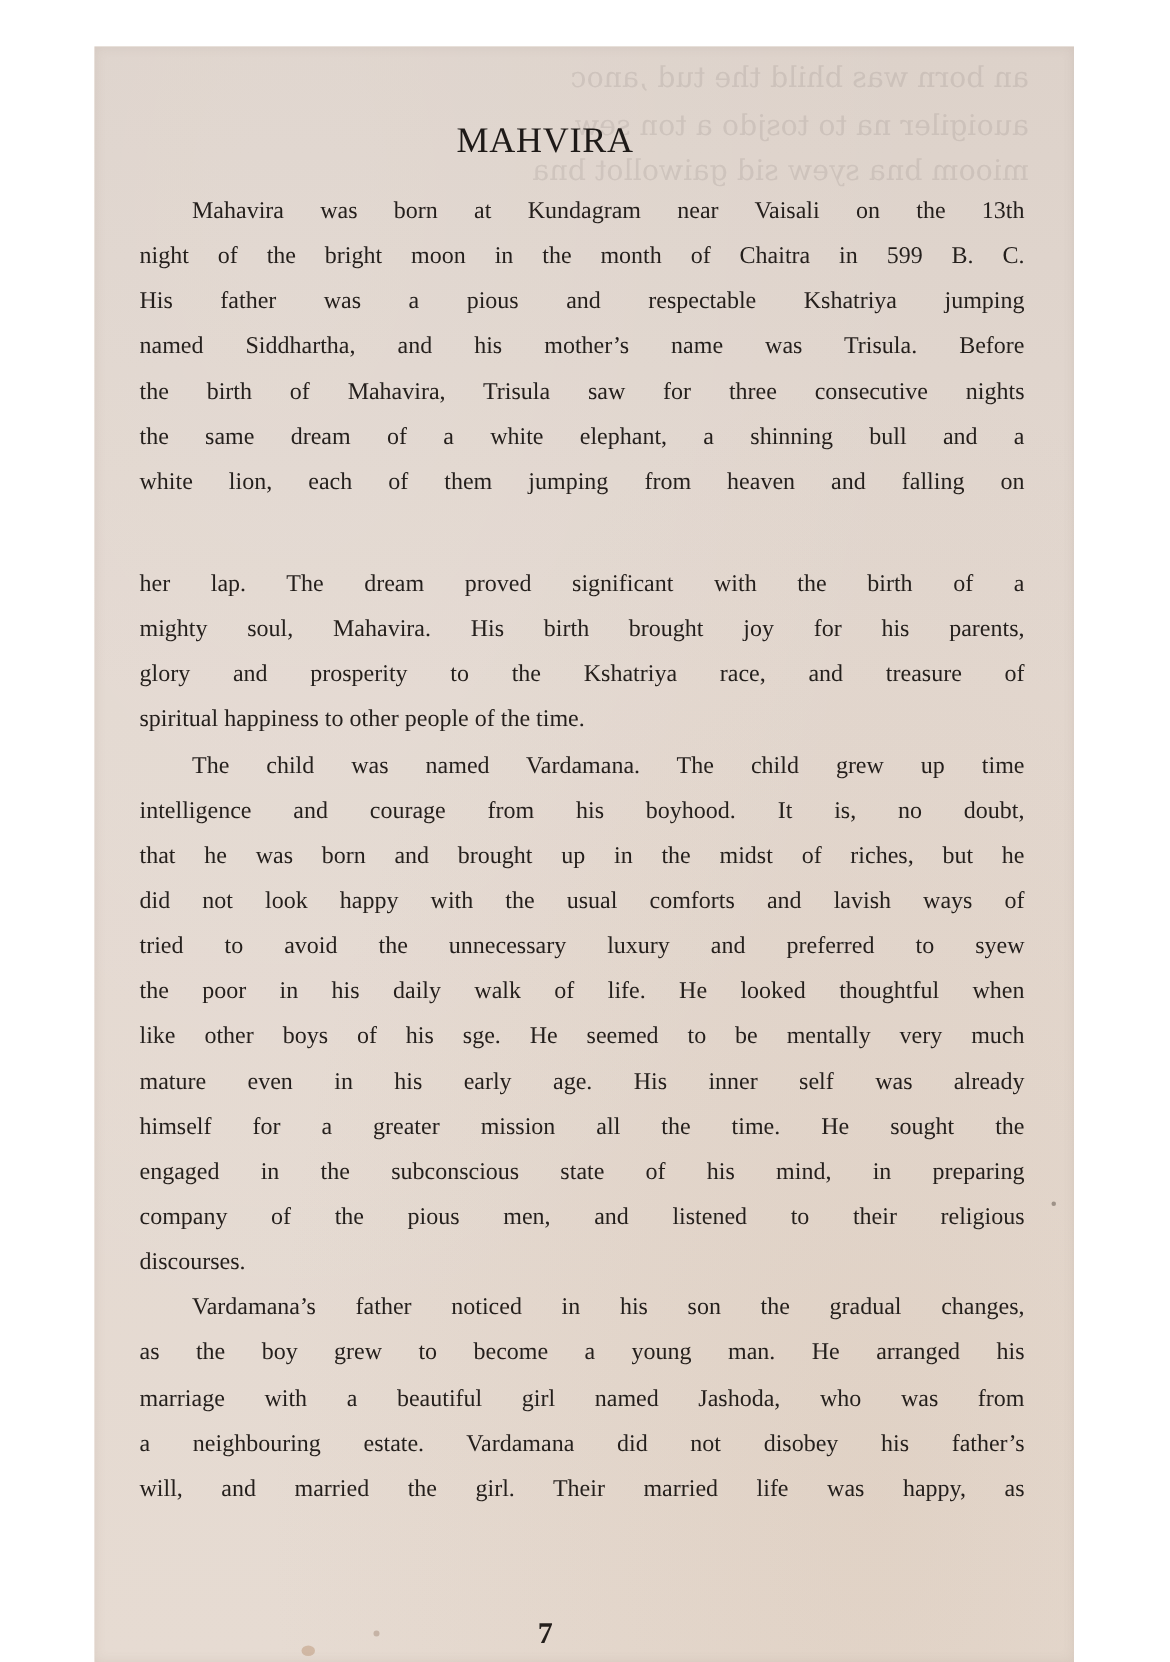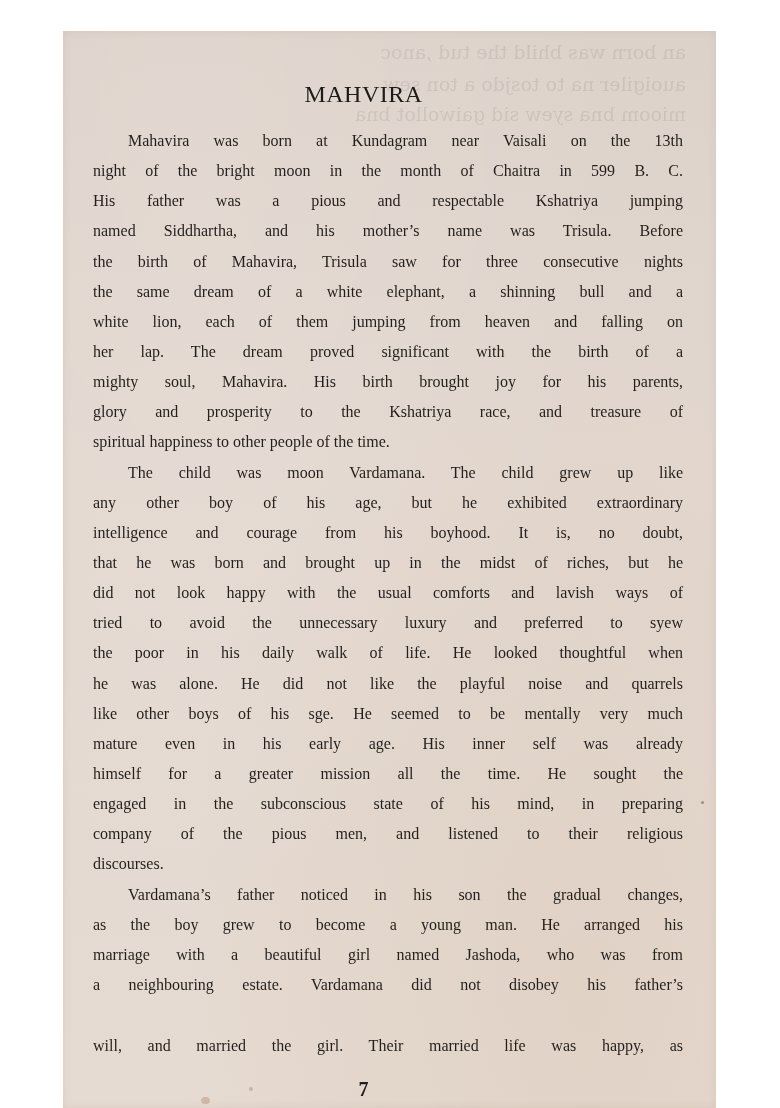--- a/index.html
+++ b/index.html
@@ -103,47 +103,45 @@
 
   <div class="body-text">
     <div>
       <div class="line indent" style="white-space: normal;">Mahavira was born at Kundagram near Vaisali on the 13th</div>
       <div class="line" style="white-space: normal;">night of the bright moon in the month of Chaitra in 599 B. C.</div>
       <div class="line" style="white-space: normal;">His father was a pious and respectable Kshatriya jumping</div>
       <div class="line" style="white-space: normal;">named Siddhartha, and his mother’s name was Trisula. Before</div>
       <div class="line" style="white-space: normal;">the birth of Mahavira, Trisula saw for three consecutive nights</div>
       <div class="line" style="white-space: normal;">the same dream of a white elephant, a shinning bull and a</div>
       <div class="line" style="white-space: normal;">white lion, each of them jumping from heaven and falling on</div>
-      <div class="line" style="white-space: normal;">her lap. The dream proved significant with the birth of a</div>
+      <div class="line" style="white-space: normal; margin-top: 38px;">her lap. The dream proved significant with the birth of a</div>
       <div class="line" style="white-space: normal;">mighty soul, Mahavira. His birth brought joy for his parents,</div>
       <div class="line" style="white-space: normal;">glory and prosperity to the Kshatriya race, and treasure of</div>
       <div class="line last" style="white-space: normal;">spiritual happiness to other people of the time.</div>
     </div>
     <div>
-      <div class="line indent" style="white-space: normal;">The child was moon Vardamana. The child grew up like</div>
-      <div class="line" style="white-space: normal;">any other boy of his age, but he exhibited extraordinary</div>
+      <div class="line indent" style="white-space: normal;">The child was named Vardamana. The child grew up time</div>
       <div class="line" style="white-space: normal;">intelligence and courage from his boyhood. It is, no doubt,</div>
       <div class="line" style="white-space: normal;">that he was born and brought up in the midst of riches, but he</div>
       <div class="line" style="white-space: normal;">did not look happy with the usual comforts and lavish ways of</div>
       <div class="line" style="white-space: normal;">tried to avoid the unnecessary luxury and preferred to syew</div>
       <div class="line" style="white-space: normal;">the poor in his daily walk of life. He looked thoughtful when</div>
-      <div class="line" style="white-space: normal;">he was alone. He did not like the playful noise and quarrels</div>
       <div class="line" style="white-space: normal;">like other boys of his sge. He seemed to be mentally very much</div>
       <div class="line" style="white-space: normal;">mature even in his early age. His inner self was already</div>
       <div class="line" style="white-space: normal;">himself for a greater mission all the time. He sought the</div>
       <div class="line" style="white-space: normal;">engaged in the subconscious state of his mind, in preparing</div>
       <div class="line" style="white-space: normal;">company of the pious men, and listened to their religious</div>
       <div class="line last" style="white-space: normal;">discourses.</div>
     </div>
     <div>
       <div class="line indent" style="white-space: normal;">Vardamana’s father noticed in his son the gradual changes,</div>
       <div class="line" style="white-space: normal;">as the boy grew to become a young man. He arranged his</div>
       <div class="line" style="white-space: normal;">marriage with a beautiful girl named Jashoda, who was from</div>
       <div class="line" style="white-space: normal;">a neighbouring estate. Vardamana did not disobey his father’s</div>
-      <div class="line" style="white-space: normal; margin-top: 31px;">will, and married the girl. Their married life was happy, as</div>
+      <div class="line" style="white-space: normal;">will, and married the girl. Their married life was happy, as</div>
     </div>
   </div>
 
   <div class="page-number">7</div>
 
   <div class="stain" style="left:138px; top:1066px; width:9px; height:7px;"></div>
   <div class="stain" style="left:186px; top:1056px; width:4px; height:4px; background:rgba(140,110,90,0.35);"></div>
   <div class="stain" style="left:638px; top:770px; width:3px; height:3px; background:rgba(90,80,70,0.5);"></div>
 </div>
 

